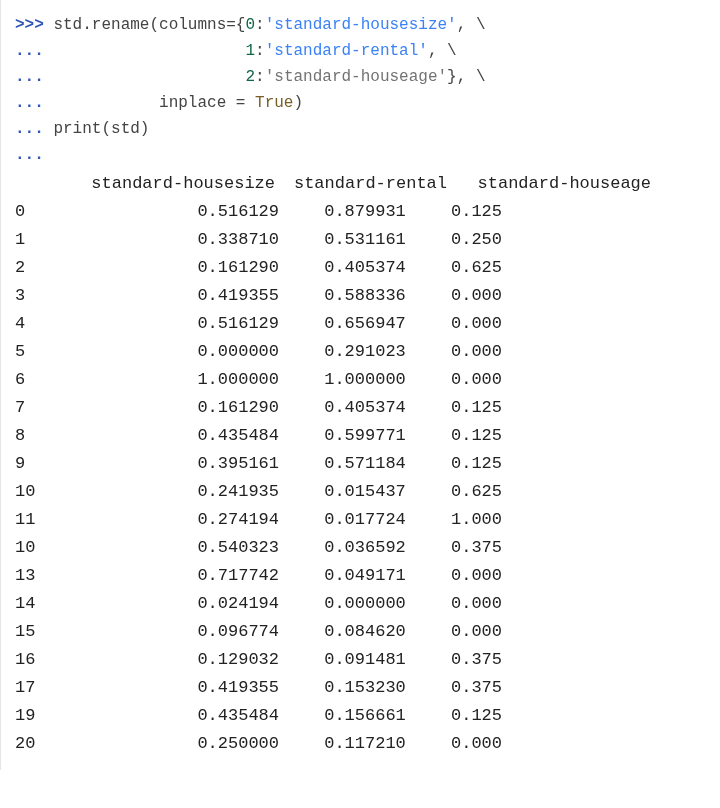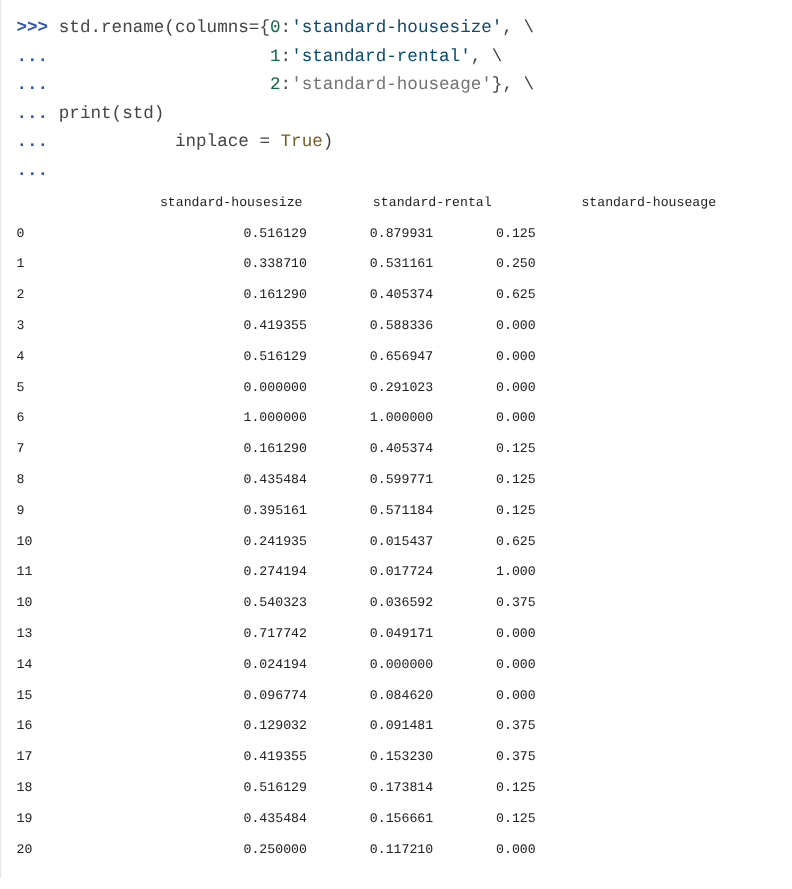--- a/index.html
+++ b/index.html
@@ -13,30 +13,30 @@
     padding: 12px 14px;
     font-family: "SFMono-Regular", Consolas, "Liberation Mono", Menlo, monospace;
     font-size: 16px;
     line-height: 26px;
     color: #222;
     border-left: 1px solid #e6e6e6;
   }
   .prompt    { color: #2f54b5; font-weight: bold; }
   .cont      { color: #2f54b5; font-weight: bold; }
   .k-int     { color: #116644; }
-  .k-str     { color: #0c4a6e; }
+  .k-str     { color: #3b82f6; }
   .k-str2    { color: #737373; }
   .k-bool    { color: #795e26; }
   .code      { white-space: pre; color: #444; }
   pre        { margin: 0; font: inherit; }
 
   table.results {
     border-collapse: collapse;
     font-family: inherit;
-    font-size: 12px;
+    font-size: 17px;
     line-height: 28px;
     margin-top: 2px;
   }
   table.results th, table.results td {
     padding: 0;
   }
   table.results .idx {
     text-align: left;
     padding-right: 24px;
     width: 36px;
@@ -53,23 +53,23 @@
 <body>
 
 <div class="container">
 
   <pre class="code"><span class="prompt">&gt;&gt;&gt;</span><span> std.rename(columns={</span><span class="k-int">0</span><span>:</span><span class="k-str">'standard-housesize'</span><span>, \</span></pre>
 
   <pre class="code"><span class="cont">...</span><span>                     </span><span class="k-int">1</span><span>:</span><span class="k-str">'standard-rental'</span><span>, \</span></pre>
 
   <pre class="code"><span class="cont">...</span><span>                     </span><span class="k-int">2</span><span>:</span><span class="k-str2">'standard-houseage'</span><span>}, \</span></pre>
 
+  <pre class="code"><span class="cont">...</span><span>            inplace = </span><span class="k-bool">True</span><span>)</span></pre>
+
   <pre class="code"><span class="cont">...</span><span> print(std)</span></pre>
-
-  <pre class="code"><span class="cont">...</span><span>            inplace = </span><span class="k-bool">True</span><span>)</span></pre>
 
   <pre class="code"><span class="cont">...</span></pre>
 
   <table class="results">
     <thead>
       <tr>
         <th class="idx"></th>
         <th class="c1">standard-housesize</th>
         <th class="c2">standard-rental</th>
         <th class="c3">standard-houseage</th>
@@ -178,26 +178,20 @@
           <td class="c2">0.091481</td>
           <td class="c3">0.375</td>
         </tr>
         <tr>
           <td class="idx">17</td>
           <td class="c1">0.419355</td>
           <td class="c2">0.153230</td>
           <td class="c3">0.375</td>
         </tr>
         <tr>
-          <td class="idx">18</td>
-          <td class="c1">0.516129</td>
-          <td class="c2">0.173814</td>
-          <td class="c3">0.125</td>
-        </tr>
-        <tr>
           <td class="idx">19</td>
           <td class="c1">0.435484</td>
           <td class="c2">0.156661</td>
           <td class="c3">0.125</td>
         </tr>
         <tr>
           <td class="idx">20</td>
           <td class="c1">0.250000</td>
           <td class="c2">0.117210</td>
           <td class="c3">0.000</td>

